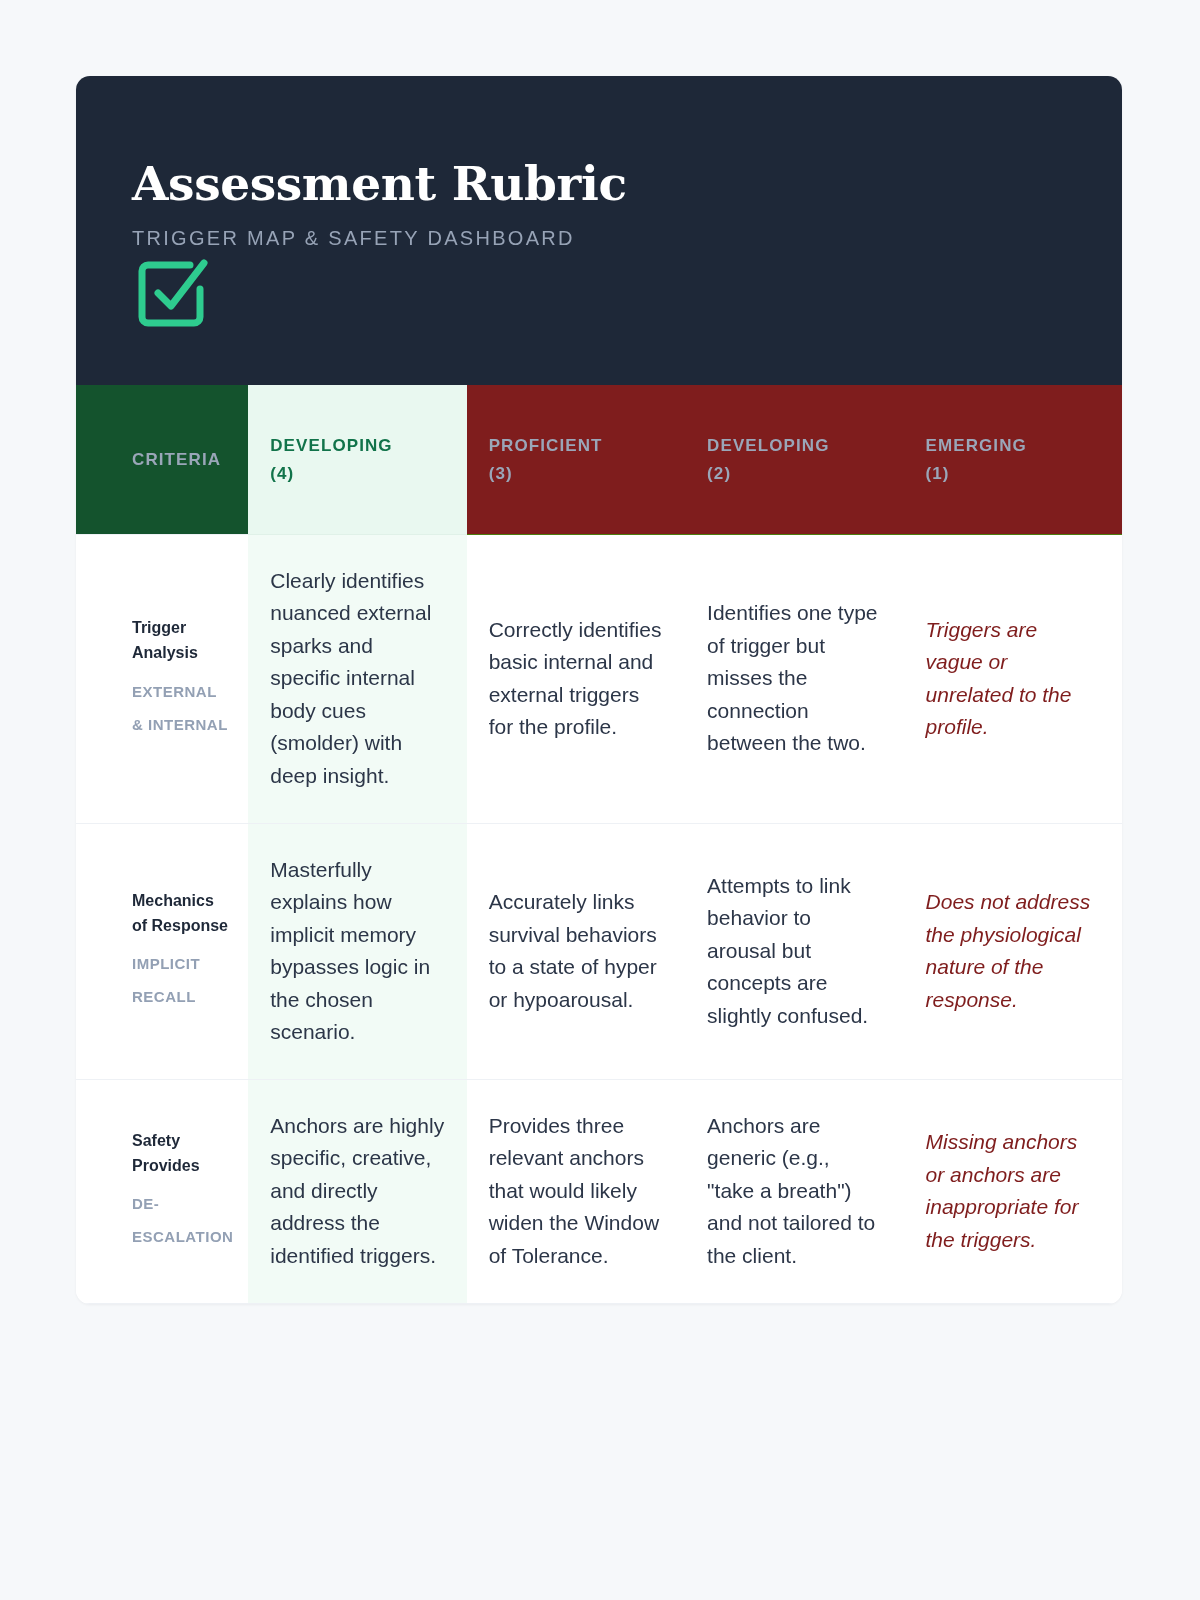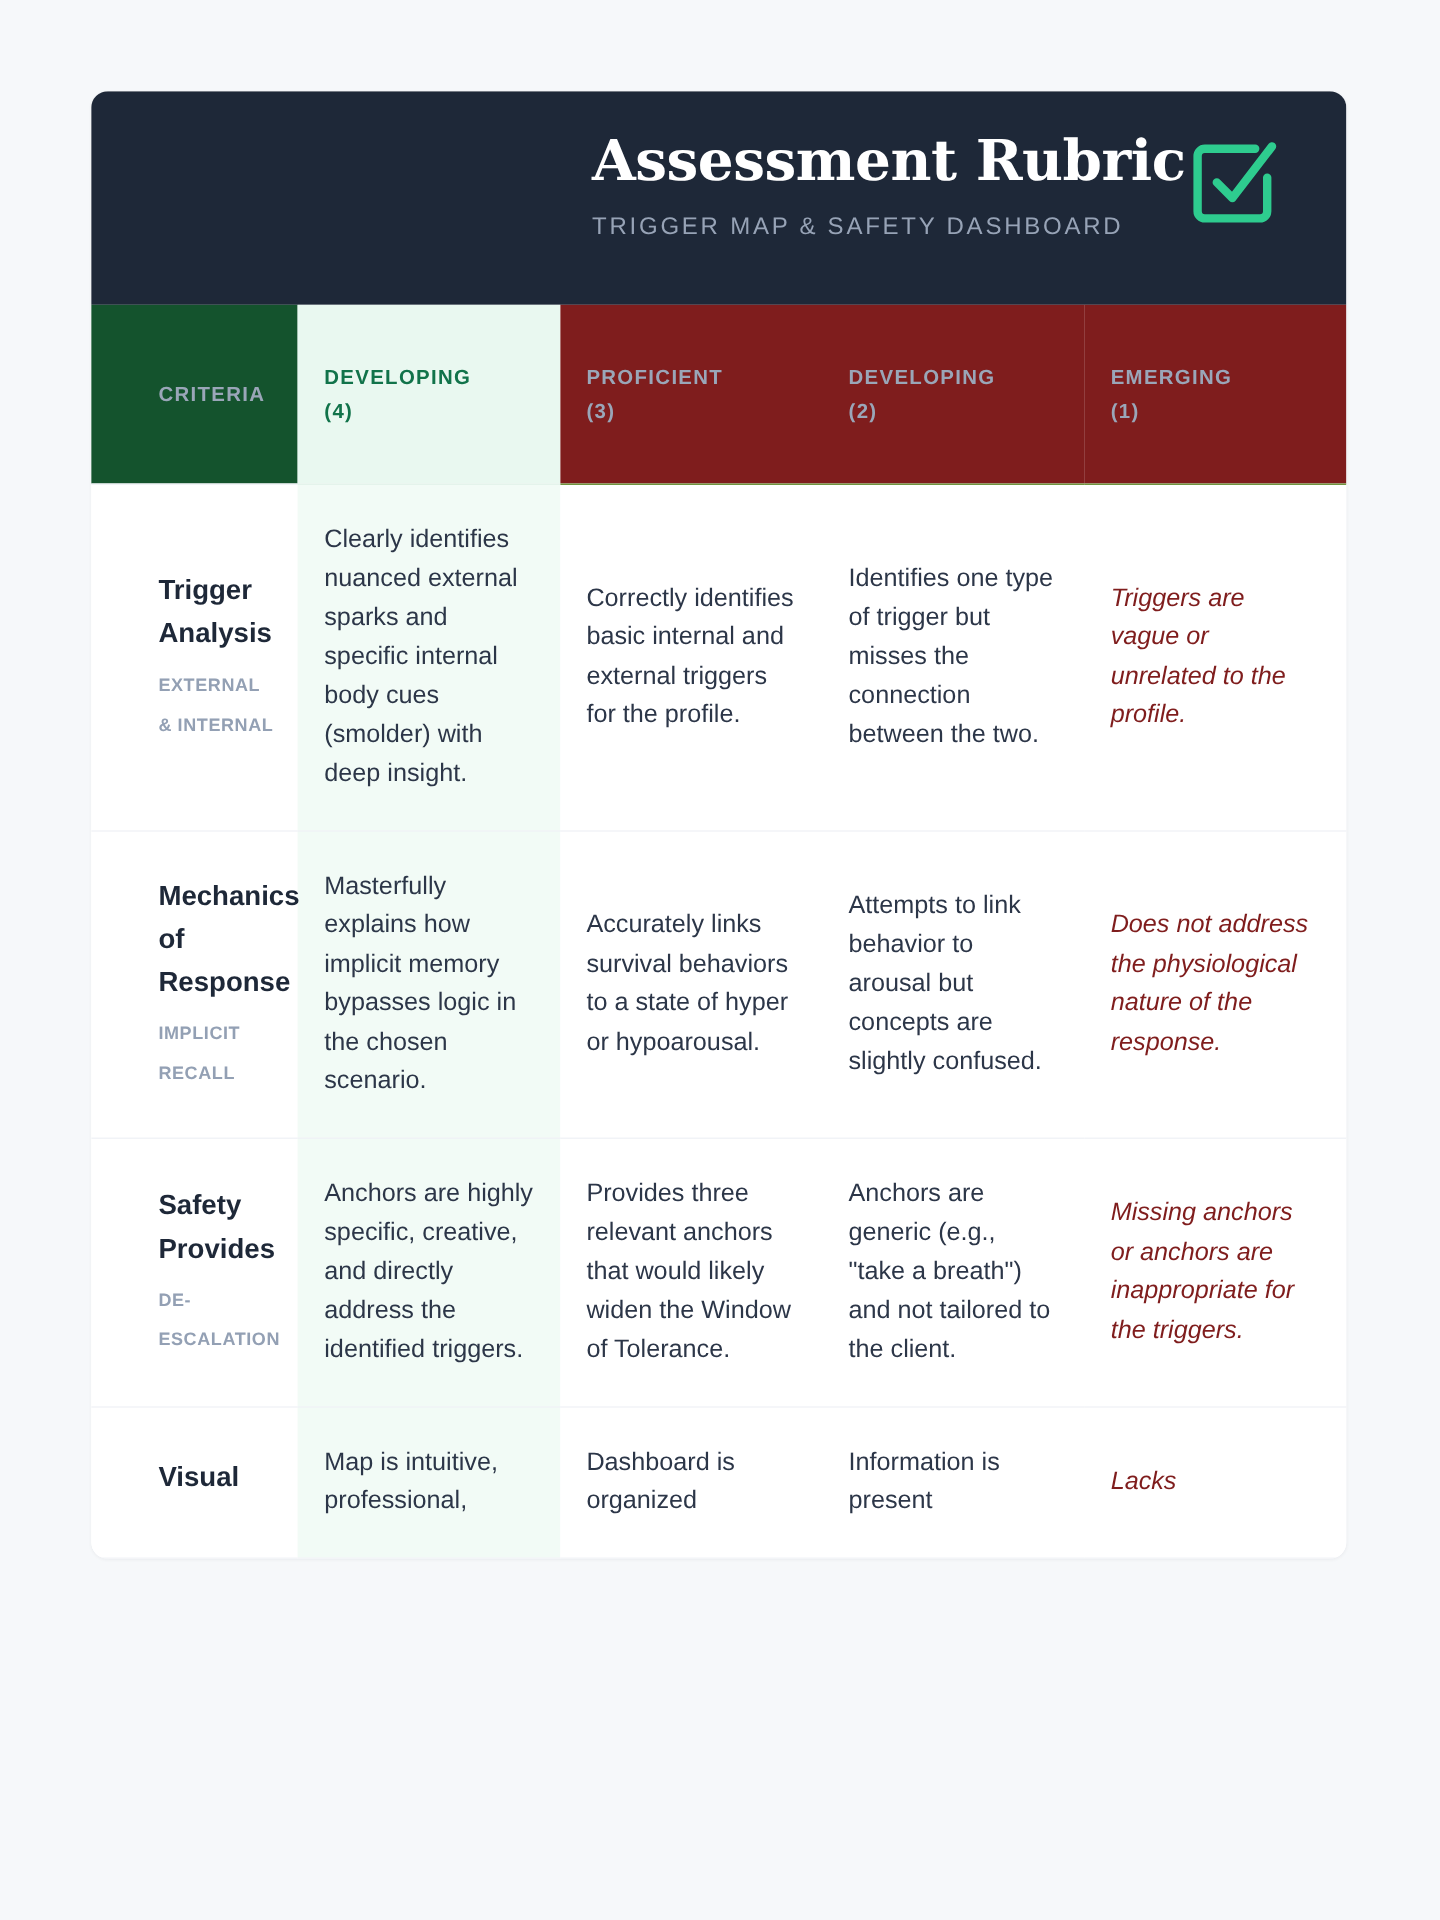--- a/index.html
+++ b/index.html
@@ -23,24 +23,25 @@
     width: 1046px;
     background: #ffffff;
     border-radius: 14px;
     overflow: hidden;
     box-shadow: 0 1px 3px rgba(16,24,40,0.05);
   }
 
   
   .card-header {
     background: #1e2838;
-    padding: 32px 56px 54px 56px;
+    padding: 81px 56px 54px 56px;
     display: flex;
     align-items: flex-start;
-    justify-content: flex-end;
+    justify-content: flex-start;
+    flex-direction: column;
   }
   .header-text { padding-top: 2px; }
   .header-title {
     font-family: "DejaVu Serif", "Liberation Serif", serif;
     font-size: 47px;
     font-weight: 700;
     color: #ffffff;
     letter-spacing: -0.4px;
     line-height: 1.05;
   }
@@ -108,21 +109,21 @@
   }
   tbody td.td-highlight {
     background: #f2fbf6;
   }
   tbody td.td-emerging {
     font-style: italic;
     color: #7f1d1d;
   }
 
   .criteria-name {
-    font-size: 23px;
+    font-size: 16px;
     font-weight: 700;
     color: #1e2838;
     line-height: 1.55;
   }
   .criteria-sub {
     margin-top: 9px;
     font-size: 15px;
     font-weight: 700;
     letter-spacing: 0.5px;
     line-height: 2.2;
@@ -207,28 +208,18 @@
           <td class="td-criteria">
             <div class="criteria-name">Safety Provides</div>
             <div class="criteria-sub">DE-ESCALATION</div>
           </td>
           <td class="td-highlight">Anchors are highly specific, creative, and directly address the identified triggers.</td>
           <td>Provides three relevant anchors that would likely widen the Window of Tolerance.</td>
           <td>Anchors are generic (e.g., "take a breath") and not tailored to the client.</td>
           <td class="td-emerging">Missing anchors or anchors are inappropriate for the triggers.</td>
         </tr>
 
-        <tr>
-          <td class="td-criteria">
-            <div class="criteria-name">Visual</div>
-            <div class="criteria-sub"></div>
-          </td>
-          <td class="td-highlight">Map is intuitive, professional,</td>
-          <td>Dashboard is organized</td>
-          <td>Information is present</td>
-          <td class="td-emerging">Lacks</td>
-        </tr>
 
       </tbody>
     </table>
 
   </div>
 </div>
 
 </body></html>

